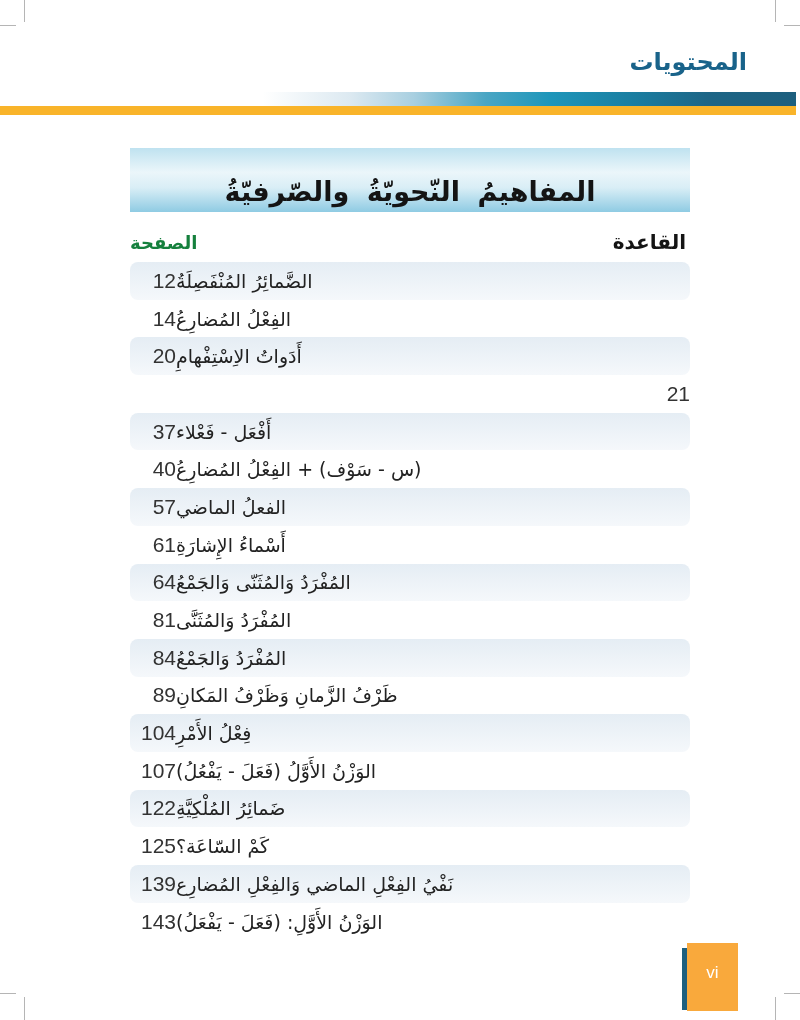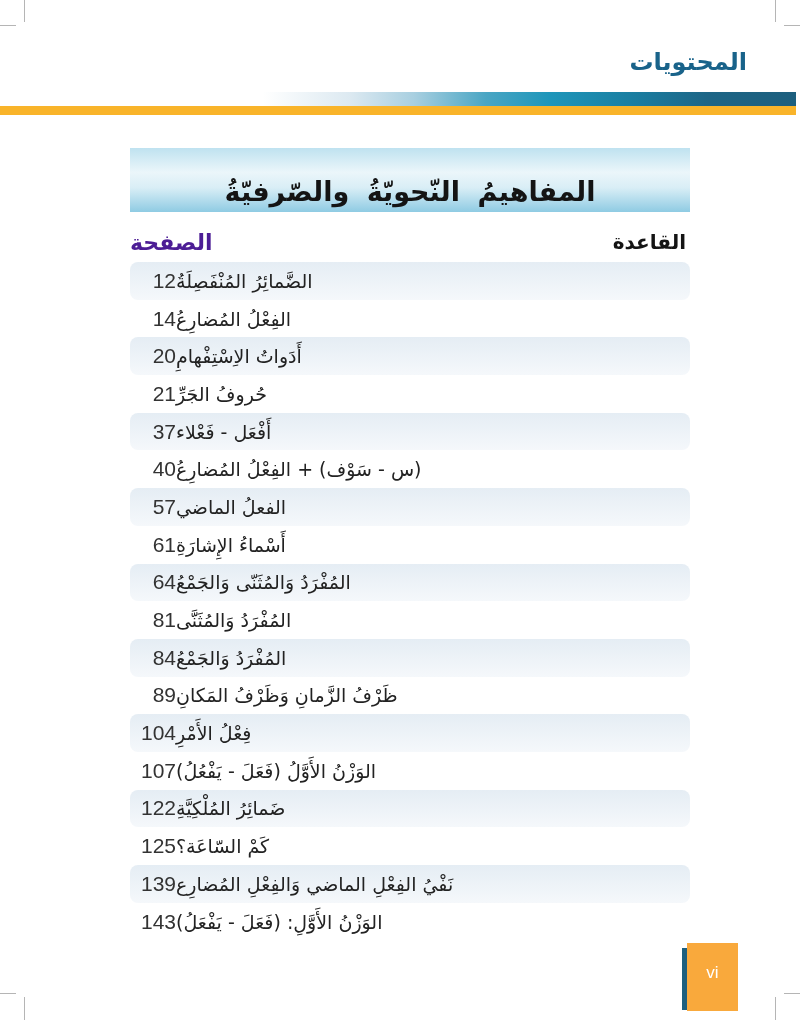--- a/index.html
+++ b/index.html
@@ -43,21 +43,21 @@
   .banner-title {
     font-size:27px; font-weight:bold; color:#141414; word-spacing:0.3em;margin-top:22px;
   }
   .col-heads {
     margin-top:12px; height:36px; display:flex; align-items:center;
   }
   .col-heads .rule-head {
     flex:1; text-align:right; font-size:20px; font-weight:bold; color:#141414; padding-right:4px;
   }
   .col-heads .page-head {
-    width:90px; direction:ltr; text-align:left; font-size:22px; font-weight:bold; color:#4c1d95;
+    width:90px; direction:ltr; text-align:left; font-size:18px; font-weight:bold; color:#15803d;
   }
   .rows { margin-top:2px; }
   .row { height:37.7px; display:flex; align-items:center; }
   .row.shaded {
     background:linear-gradient(180deg, #e5edf4 0%, #f5f8fb 100%);
     border-radius:8px;
   }
   .row .rule {
     flex:1; text-align:left; font-size:19px; color:#222222; padding-right:9px;
     white-space:nowrap;
@@ -111,21 +111,20 @@
         </div>
         <div class="row">
           <div class="rule">الفِعْلُ المُضارِعُ</div>
           <div class="num">14</div>
         </div>
         <div class="row shaded">
           <div class="rule">أَدَواتُ الاِسْتِفْهامِ</div>
           <div class="num">20</div>
         </div>
         <div class="row">
-          <div class="rule">حُروفُ الجَرِّ</div>
           <div class="num">21</div>
         </div>
         <div class="row shaded">
           <div class="rule">أَفْعَل - فَعْلاء</div>
           <div class="num">37</div>
         </div>
         <div class="row">
           <div class="rule">(س - سَوْف) + الفِعْلُ المُضارِعُ</div>
           <div class="num">40</div>
         </div>

